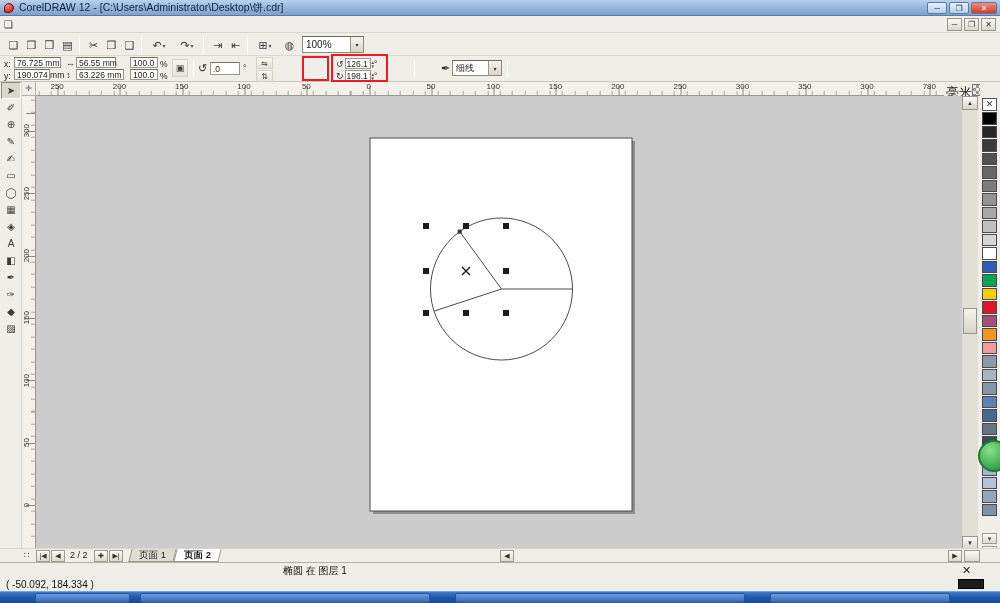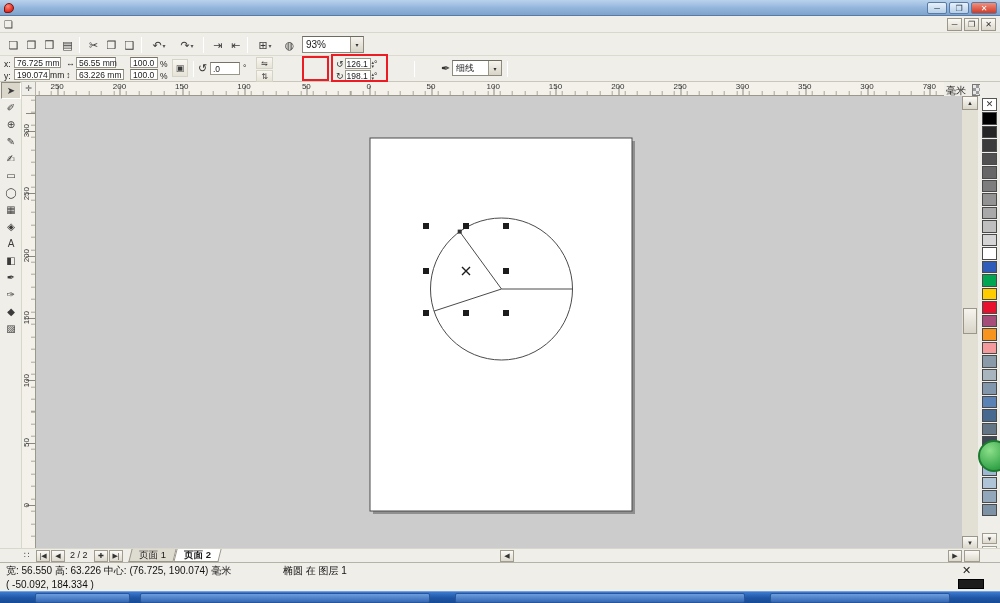--- a/index.html
+++ b/index.html
@@ -61,21 +61,21 @@
     border-right:1px solid #b5b2a8; border-bottom:1px solid #b5b2a8; font-size:8px; color:#555;
     display:flex; align-items:center; justify-content:center; }
   .hruler { position:absolute; left:36px; top:82px; width:908px; height:14px; background:#f3f1ea;
     border-bottom:1px solid #9a978c; overflow:hidden;
     background-image:
       repeating-linear-gradient(90deg,#8a887e 0 1px,transparent 1px 62.3px),
       repeating-linear-gradient(90deg,#a9a69a 0 1px,transparent 1px 12.46px);
     background-size:100% 9px,100% 4px; background-position:21.5px 100%,2.7px 100%; background-repeat:repeat-x; }
   .hnums { position:absolute; left:-10px; top:0; display:flex; }
   .hnums span { flex:0 0 62.3px; text-align:center; font-size:8px; color:#333; }
-  .ruler-unit { position:absolute; left:946px; top:84px; font-size:10px; color:#222; }
+  .ruler-unit { position:absolute; left:946px; top:84px; font-size:13px; color:#222; }
   .scale-icon { position:absolute; left:972px; top:84px; width:18px; height:12px; border:1px solid #777;
     background:repeating-conic-gradient(#9a9a9a 0 25%, #e8e8e8 0 50%) 0 0/6px 6px; }
   .vruler { position:absolute; left:22px; top:96px; width:14px; height:454px; background:#f3f1ea;
     border-right:1px solid #9a978c; overflow:hidden;
     background-image:
       repeating-linear-gradient(180deg,#8a887e 0 1px,transparent 1px 62.3px),
       repeating-linear-gradient(180deg,#a9a69a 0 1px,transparent 1px 12.46px);
     background-size:9px 100%,4px 100%; background-position:100% 35px,100% 3.7px; background-repeat:repeat-y; }
   .vnums { position:absolute; top:4px; left:0; }
   .vnums .vnum { height:62.3px; display:flex; align-items:center; justify-content:center; }
@@ -120,20 +120,21 @@
     font-size:10px; color:#3b3b3b; }
   .tool:first-child { background:#dad6ca; border:1px solid #8e8a7e; border-right-color:#fff; border-bottom-color:#fff; }
 </style>
 </head>
 <body>
 
 <div id="app">
 
   <div class="titlebar">
     <div class="app-icon"></div>
+    <div class="title-text">CorelDRAW 12 - [C:\Users\Administrator\Desktop\饼.cdr]</div>
     <div class="winbtns">
       <div class="winbtn">─</div>
       <div class="winbtn">❐</div>
       <div class="winbtn close">✕</div>
     </div>
   </div>
 
   <div class="menubar">
     <span class="doc-icon">❏</span>
     <div class="mdi-btns">
@@ -164,21 +165,21 @@
     <div class="tsep" style="left:203px"></div>
     <div class="tbtn" style="left:208px">⇥</div>
     <div class="tbtn" style="left:226px">⇤</div>
     <div class="tsep" style="left:247px"></div>
     <div class="tbtn" style="left:252px;width:26px">
         <span>⊞</span>
         <span class="dd">▾</span>
       </div>
     <div class="tbtn" style="left:280px">◍</div>
     <div class="combo" style="left:302px;top:2px;width:62px">
-      <span class="cval">93%</span>
+      <span class="cval">100%</span>
       <span class="cdd">▾</span>
     </div>
   </div>
 
   <div class="pbar">
     <span class="pb-label" style="left:4px;top:3px">x:</span>
     <div class="pb-field" style="left:14px;top:1px;width:47px">76.725 mm</div>
     <span class="pb-label" style="left:4px;top:15px">y:</span>
     <div class="pb-field" style="left:14px;top:13px;width:36px">190.074 mm</div>
 
@@ -426,21 +427,20 @@
     <div class="tab active" style="left:175px">
         <span>页面 2</span>
       </div>
     <div class="navbtn" style="left:500px">◀</div>
 
     <div class="navbtn" style="left:948px">▶</div>
     <div class="navbtn" style="left:964px;width:16px"></div>
   </div>
 
   <div class="statusbar">
-    <span style="position:absolute;left:6px;top:1px">宽: 56.550 高: 63.226 中心: (76.725, 190.074) 毫米</span>
     <span style="position:absolute;left:283px;top:1px">椭圆 在 图层 1</span>
     <span class="fill-x">✕</span>
     <div class="outline-swatch"></div>
     <span style="position:absolute;left:6px;top:16px">( -50.092, 184.334 )</span>
   </div>
 
   <div class="taskbar">
     <div class="taskbtn" style="left:35px;width:95px"></div>
     <div class="taskbtn" style="left:140px;width:290px"></div>
     <div class="taskbtn" style="left:455px;width:290px"></div>

